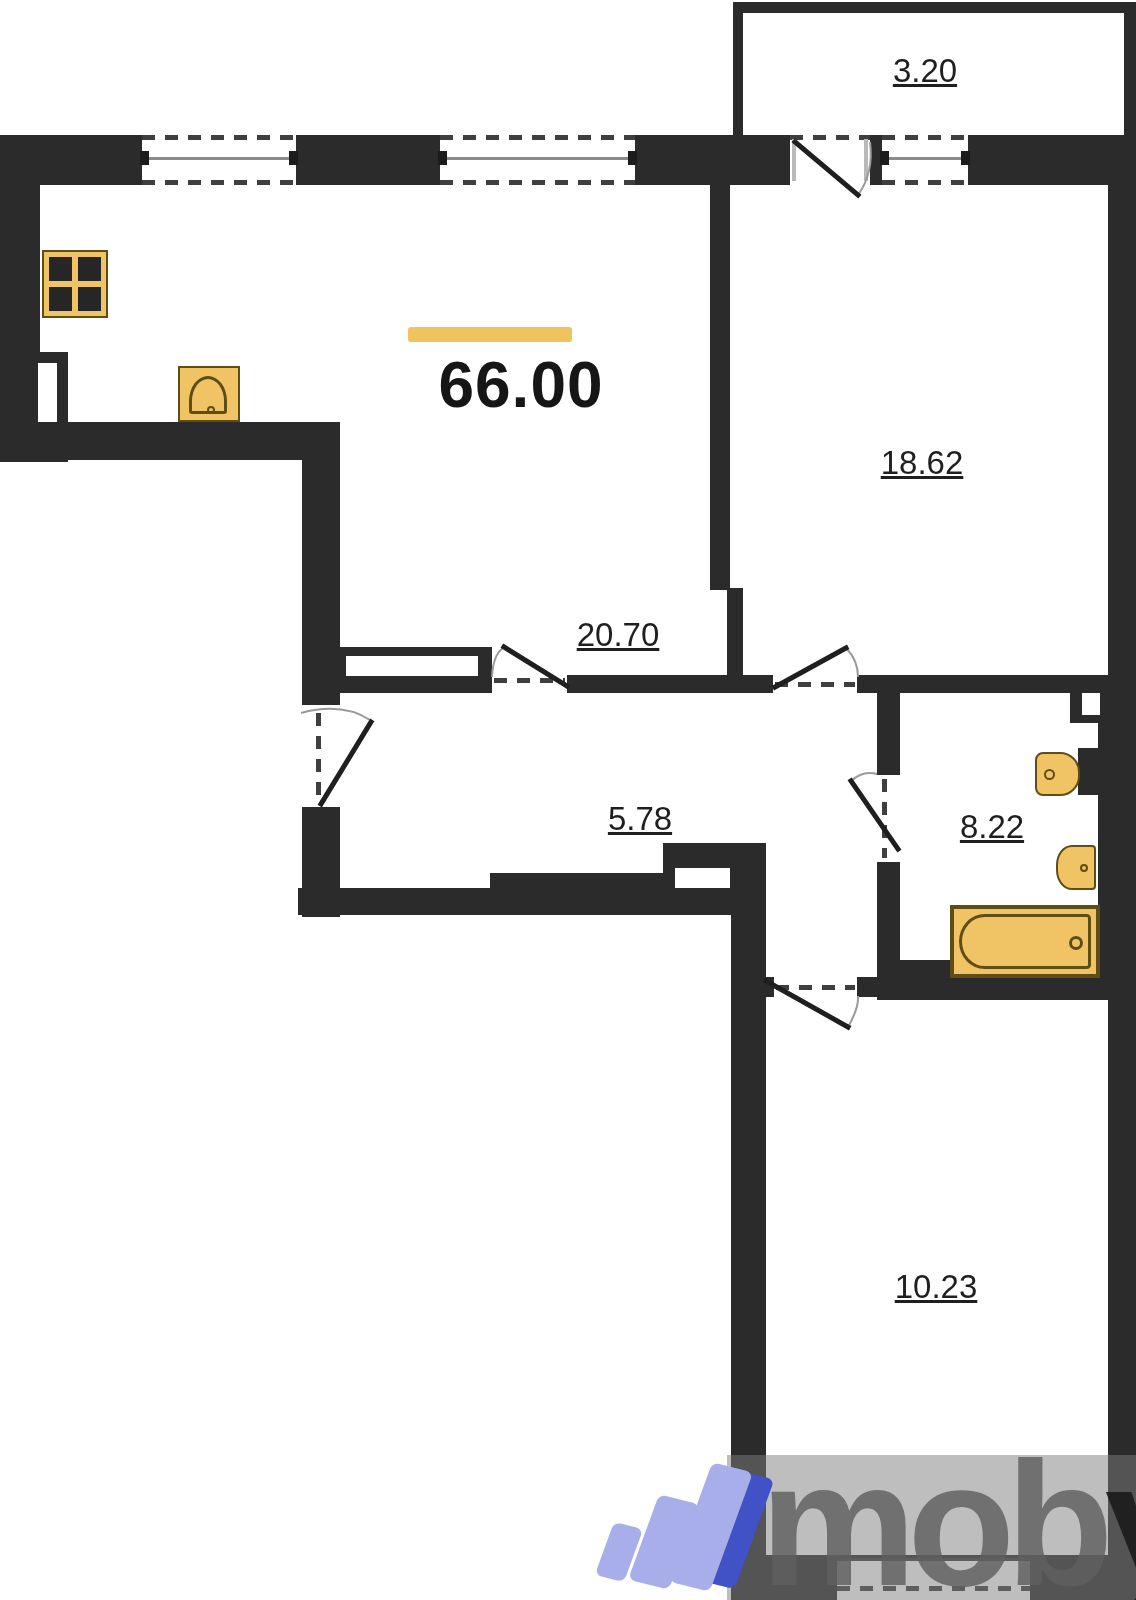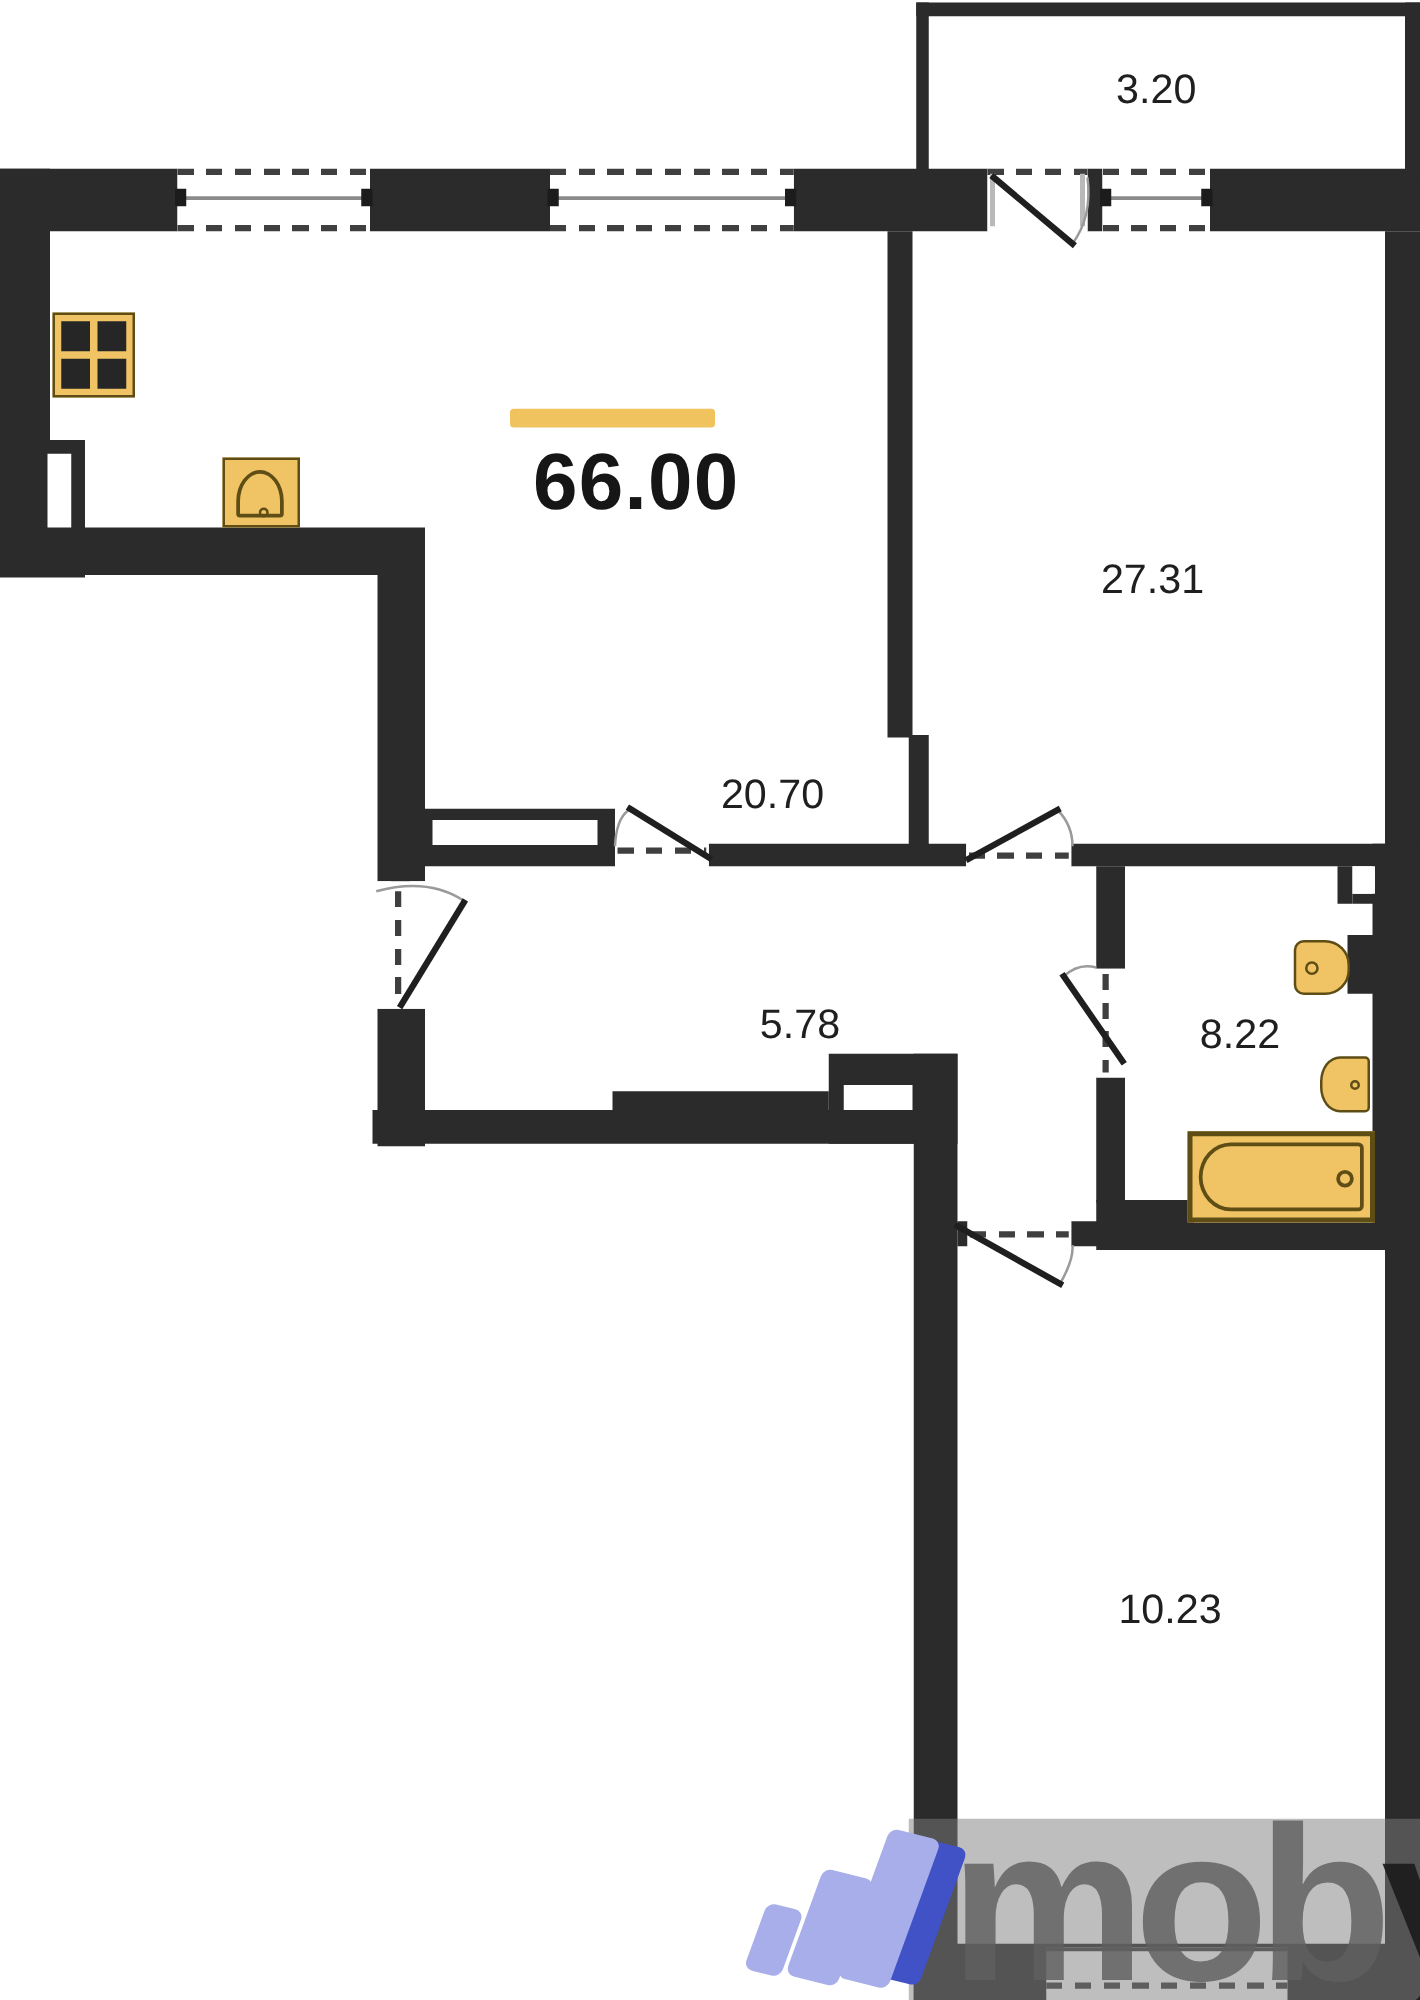--- a/index.html
+++ b/index.html
@@ -6,24 +6,24 @@
   #canvas{position:relative;width:1136px;height:1600px;background:#ffffff;overflow:hidden;
           font-family:"Liberation Sans",sans-serif;}
   .w{position:absolute;background:var(--wall,#2b2b2b);}
   .white{position:absolute;background:#ffffff;}
   .window{position:absolute;background:#ffffff;}
   .dash-h{position:absolute;height:5px;background:repeating-linear-gradient(90deg,#3f3f3f 0 13px,transparent 13px 23px);}
   .dash-v{position:absolute;width:5px;background:repeating-linear-gradient(180deg,#3f3f3f 0 13px,transparent 13px 23px);}
   .cline{position:absolute;height:3px;background:#8b8b8b;top:22px;left:3px;right:3px;}
   .post{position:absolute;width:9px;height:14px;background:#1c1c1c;top:16px;}
   .jamb{position:absolute;width:4px;top:4px;bottom:4px;background:#b9b9b9;}
-  .lbl{position:absolute;font-size:33px;color:var(--label-color,#1f1f1f);text-align:center;white-space:nowrap;}
+  .lbl{position:absolute;font-size:33px;color:var(--label-color,#1f1f1f);text-align:center;white-space:nowrap;text-decoration:underline;}
   .total-bar{position:absolute;left:408px;top:327px;width:164px;height:15px;border-radius:3px;
              background:var(--accent-bar,#f0c35e);}
-  .total-lbl{position:absolute;left:404px;top:348px;width:210px;text-align:center;
+  .total-lbl{position:absolute;left:416px;top:348px;width:210px;text-align:center;
              font-size:64px;font-weight:bold;color:#161616;letter-spacing:1px;}
   .door{position:absolute;overflow:visible;}
   .door .leaf{stroke:#1f1f1f;stroke-width:5;stroke-linecap:square;}
   .door .arc{stroke:#9a9a9a;stroke-width:2;fill:none;}
   .fx{position:absolute;background:var(--fixture-fill,#f0c464);
       border:2px solid var(--fixture-stroke,#5f4d16);box-sizing:border-box;}
   .stove-grid{position:absolute;inset:5px;display:grid;grid-template-columns:1fr 1fr;
               grid-template-rows:1fr 1fr;gap:6px;}
   .stove-grid div{background:#262626;}
   .sink-arch{position:absolute;left:9px;top:8px;width:38px;height:38px;box-sizing:border-box;
@@ -186,21 +186,21 @@
   </div>
   <div class="fx" style="left:950px;top:905px;width:150px;height:73px;border-width:4px">
     <div class="tub-inner"></div>
     <div class="tub-drain"></div>
   </div>
 
   <div class="total-bar"></div>
   <div class="total-lbl">66.00</div>
 
   <div class="lbl" style="left:865px;top:52px;width:120px">3.20</div>
-  <div class="lbl" style="left:852px;top:444px;width:140px">27.31</div>
+  <div class="lbl" style="left:852px;top:444px;width:140px">18.62</div>
   <div class="lbl" style="left:548px;top:616px;width:140px">20.70</div>
   <div class="lbl" style="left:575px;top:800px;width:130px">5.78</div>
   <div class="lbl" style="left:932px;top:808px;width:120px">8.22</div>
   <div class="lbl" style="left:866px;top:1268px;width:140px">10.23</div>
 
   <div class="logo-backdrop"></div>
   <div class="logo-bar" style="left:719px;top:1472px;width:36px;height:116px;background:var(--logo-dark,#4052c5)"></div>
   <div class="logo-bar" style="left:690px;top:1464px;width:42px;height:126px;background:var(--logo-light,#a7aeea)"></div>
   <div class="logo-bar" style="left:643px;top:1497px;width:42px;height:90px;background:var(--logo-light,#a7aeea)"></div>
   <div class="logo-bar" style="left:604px;top:1524px;width:30px;height:56px;background:var(--logo-light,#a7aeea)"></div>

